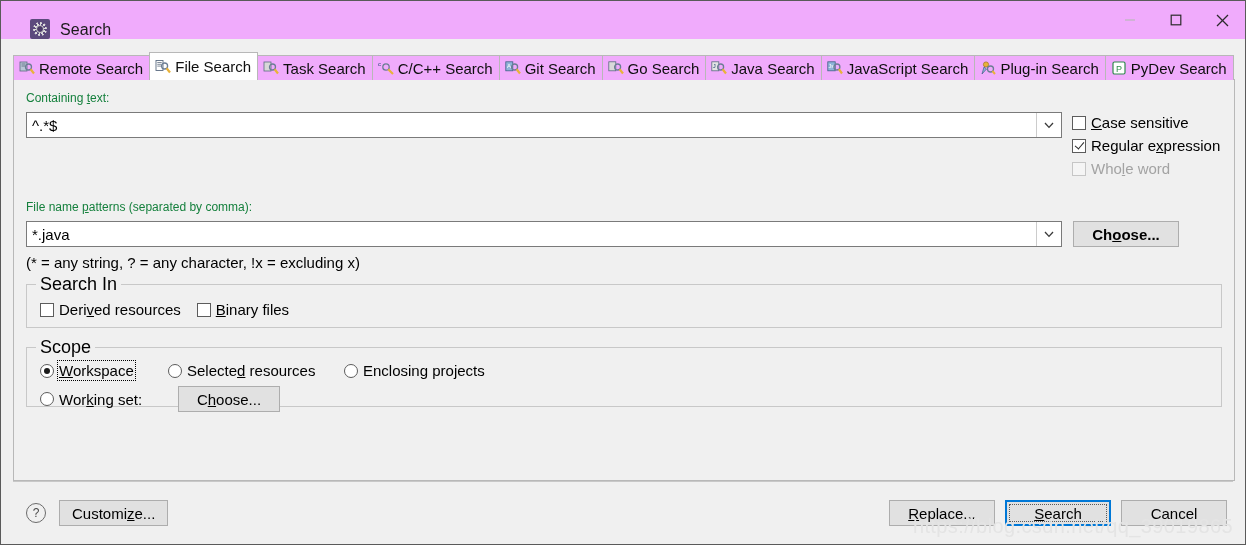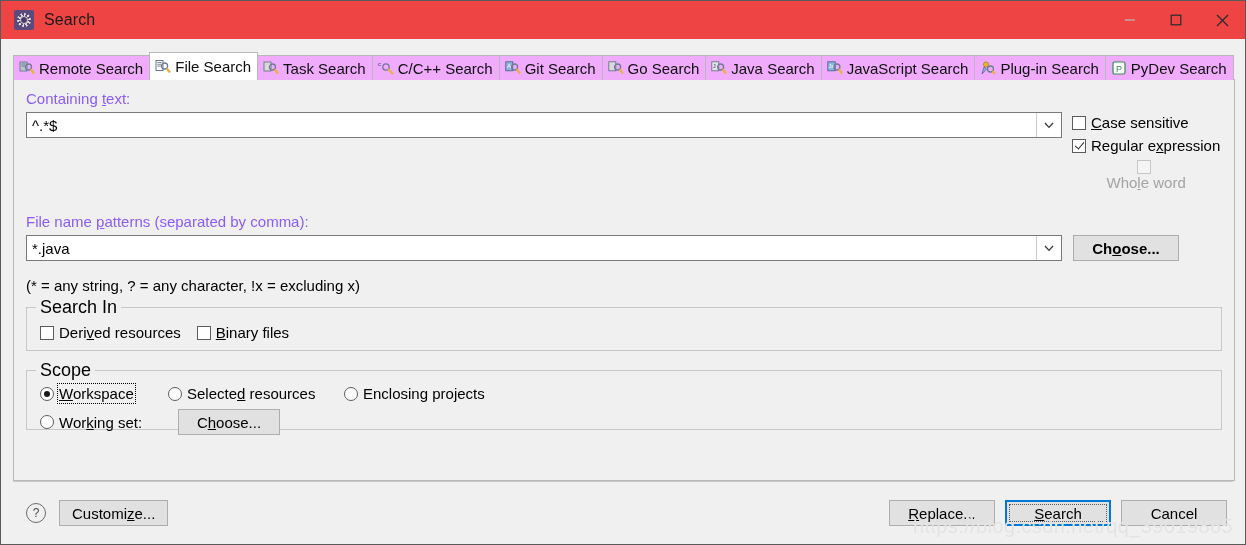--- a/index.html
+++ b/index.html
@@ -26,24 +26,25 @@
     box-sizing: border-box;
     border: 1px solid #5a5a5a;
     display: flex;
     flex-direction: column;
   }
 
   
   .titlebar {
     height: 38px;
     min-height: 38px;
-    background: #ef4444;
-    display: flex;
-    align-items: center;
-    position: relative;
+    background: #f0abfc;
+    display: flex;
+    align-items: flex-end;
+    position: relative;
+    padding-left: 16px;
   }
   .title-icon {
     width: 20px;
     height: 20px;
     margin-left: 13px;
     margin-right: 10px;
     background: #5c4a7d;
     border-radius: 2px;
     position: relative;
     flex: none;
@@ -143,22 +144,22 @@
     box-sizing: border-box;
     padding: 0;
     margin-top: -1px;
   }
 
   .pad {
     padding: 10px 12px 0 12px;
   }
 
   .field-label {
-    font-size: 15px;
-    color: #8b5cf6;
+    font-size: 12px;
+    color: #15803d;
     margin-bottom: 5px;
     line-height: 17px;
   }
 
   .row {
     display: flex;
     align-items: flex-start;
   }
 
   
@@ -211,21 +212,21 @@
     content: "";
     position: absolute;
     left: 4px;
     top: 0px;
     width: 4px;
     height: 8px;
     border: solid #2b2b2b;
     border-width: 0 1.6px 1.6px 0;
     transform: rotate(40deg);
   }
-  .chk.disabled { color: #a3a3a3; flex-direction: column; }
+  .chk.disabled { color: #a3a3a3; }
   .chk.disabled .box { border-color: #c6c6c6; background:#f5f5f5; }
 
   .rad .dot {
     width: 14px;
     height: 14px;
     border: 1px solid #5c5c5c;
     border-radius: 50%;
     background: #ffffff;
     box-sizing: border-box;
     margin-right: 5px;
@@ -522,21 +523,21 @@
         </div>
         <div style="margin-left:11px;">
           <div class="btn" style="min-width:106px;font-weight:bold;">
             <span>Ch</span>
               <u class="mn">o</u>
               <span>ose...</span>
           </div>
         </div>
       </div>
 
-      <div class="hint" style="margin-top:16px;">(* = any string, ? = any character, !x = excluding x)</div>
+      <div class="hint" style="margin-top:7px;">(* = any string, ? = any character, !x = excluding x)</div>
 
       <div class="group" style="margin-top:13px; height:44px;">
         <div class="group-title">Search In</div>
         <div style="display:flex; align-items:center; gap:16px; padding:16px 0 0 13px;">
           <div class="chk">
             <span class="box"></span>
             <span><span>Deri</span><u class="mn">v</u><span>ed resources</span></span>
           </div>
           <div class="chk">
             <span class="box"></span>

